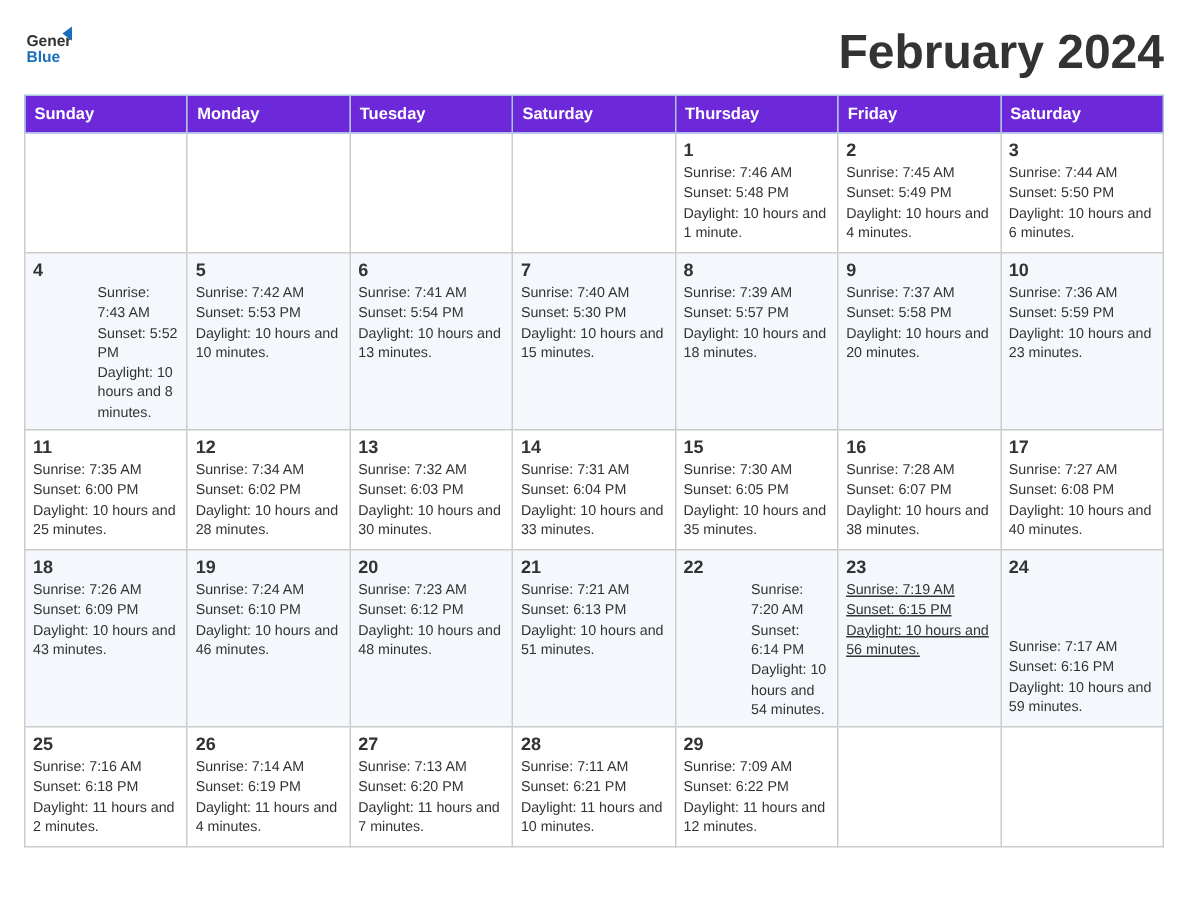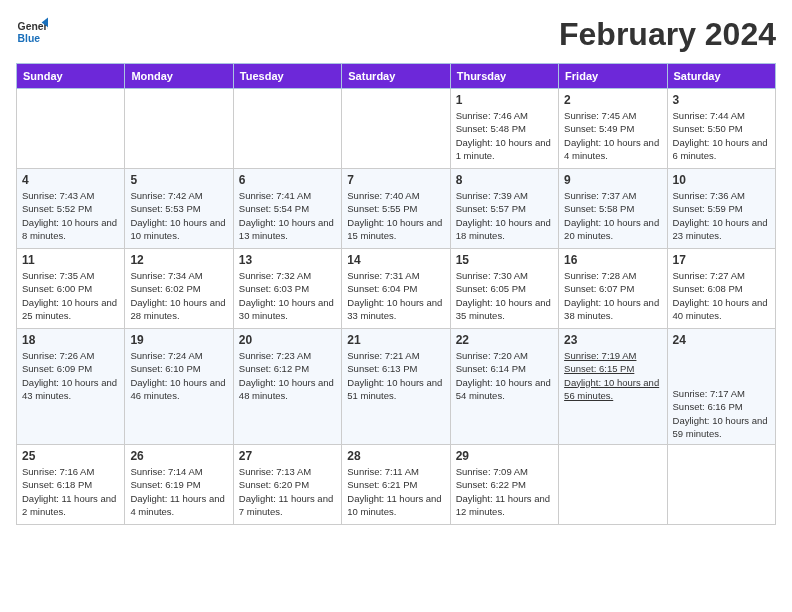--- a/index.html
+++ b/index.html
@@ -124,40 +124,40 @@
         <td>
           <div class="day-num">3</div>
           <div class="day-info" style="white-space: pre-line;">Sunrise: 7:44 AM
 Sunset: 5:50 PM
 Daylight: 10 hours and 6 minutes.</div>
         </td>
       </tr>
       <tr class="row-even">
         <td>
           <div class="day-num">4</div>
-          <div class="day-info" style="white-space: pre-line;">Sunrise: 7:43 AM
+          <div class="day-info" style="white-space: pre-line; margin-left: 43px;">Sunrise: 7:43 AM
 Sunset: 5:52 PM
 Daylight: 10 hours and 8 minutes.</div>
         </td>
         <td>
           <div class="day-num">5</div>
           <div class="day-info" style="white-space: pre-line;">Sunrise: 7:42 AM
 Sunset: 5:53 PM
 Daylight: 10 hours and 10 minutes.</div>
         </td>
         <td>
           <div class="day-num">6</div>
           <div class="day-info" style="white-space: pre-line;">Sunrise: 7:41 AM
 Sunset: 5:54 PM
 Daylight: 10 hours and 13 minutes.</div>
         </td>
         <td>
           <div class="day-num">7</div>
           <div class="day-info" style="white-space: pre-line;">Sunrise: 7:40 AM
-Sunset: 5:55 PM
+Sunset: 5:30 PM
 Daylight: 10 hours and 15 minutes.</div>
         </td>
         <td>
           <div class="day-num">8</div>
           <div class="day-info" style="white-space: pre-line;">Sunrise: 7:39 AM
 Sunset: 5:57 PM
 Daylight: 10 hours and 18 minutes.</div>
         </td>
         <td>
           <div class="day-num">9</div>
@@ -236,21 +236,21 @@
 Daylight: 10 hours and 48 minutes.</div>
         </td>
         <td>
           <div class="day-num">21</div>
           <div class="day-info" style="white-space: pre-line;">Sunrise: 7:21 AM
 Sunset: 6:13 PM
 Daylight: 10 hours and 51 minutes.</div>
         </td>
         <td>
           <div class="day-num">22</div>
-          <div class="day-info" style="white-space: pre-line;">Sunrise: 7:20 AM
+          <div class="day-info" style="white-space: pre-line; margin-left: 45px;">Sunrise: 7:20 AM
 Sunset: 6:14 PM
 Daylight: 10 hours and 54 minutes.</div>
         </td>
         <td>
           <div class="day-num">23</div>
           <div class="day-info" style="white-space: pre-line; text-decoration: underline;">Sunrise: 7:19 AM
 Sunset: 6:15 PM
 Daylight: 10 hours and 56 minutes.</div>
         </td>
         <td>

